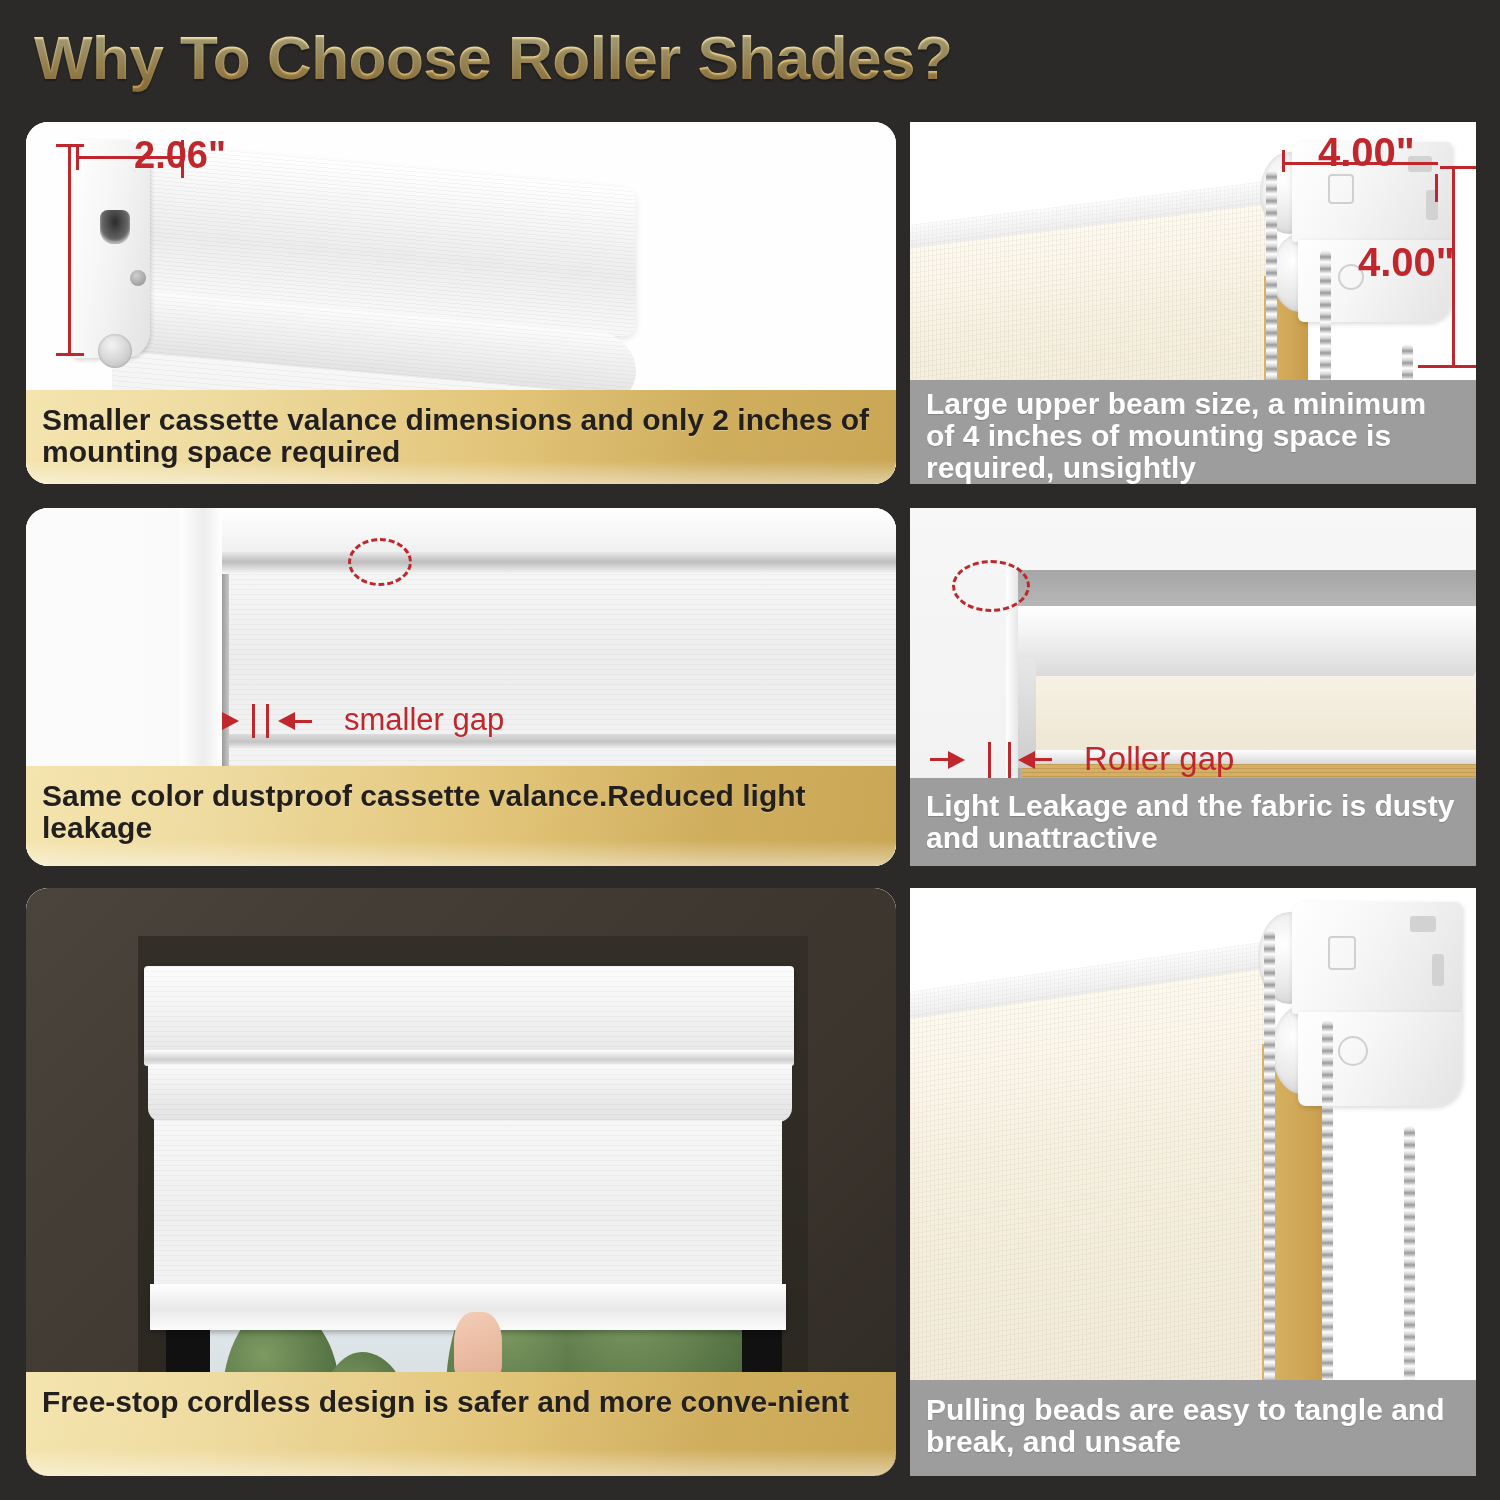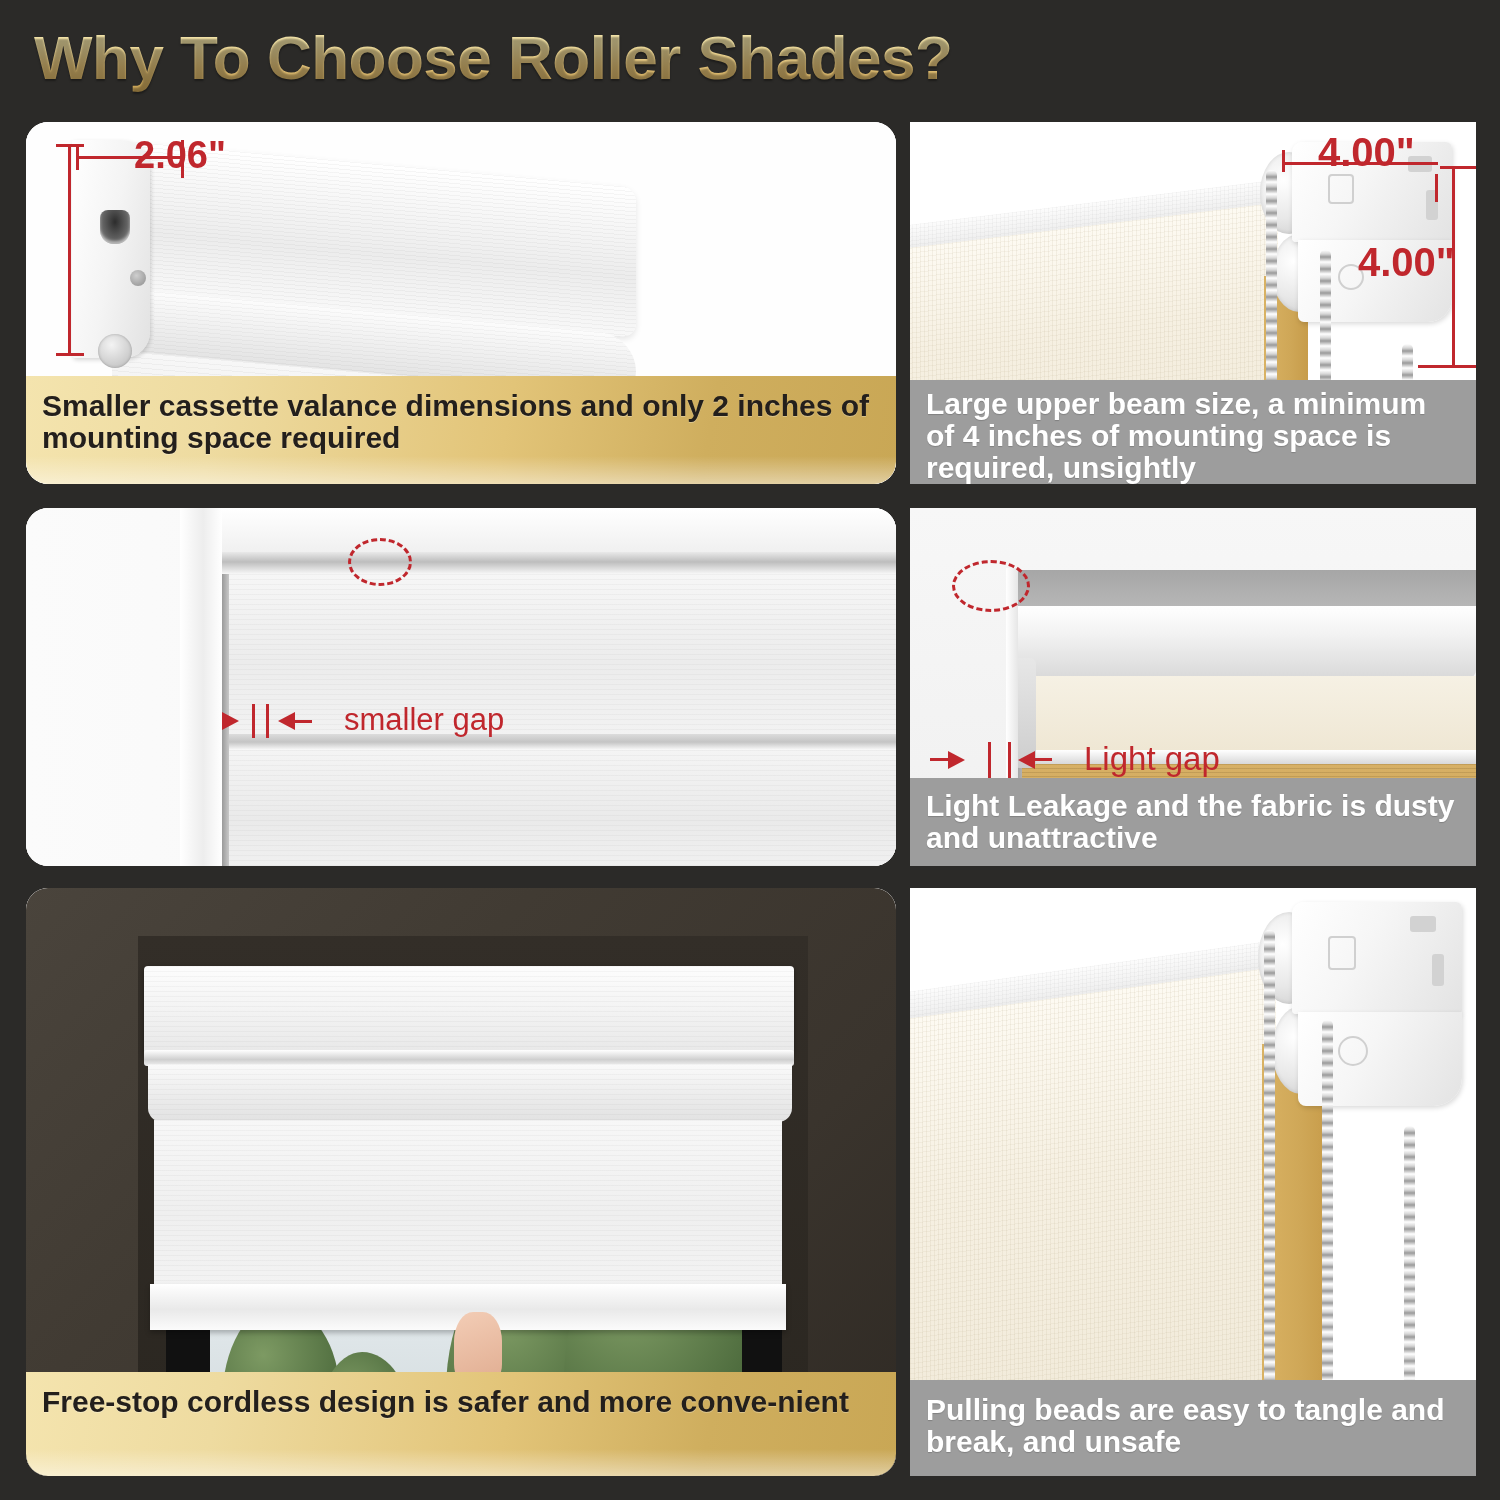--- a/index.html
+++ b/index.html
@@ -256,21 +256,21 @@
     <div class="dimline-h" style="left:50px; top:34px; width:108px;"></div>
     <div class="dimline-v" style="left:155px; top:18px; height:38px;"></div>
     <div class="dimtxt" style="left:108px; top:12px; font-size:38px;">2.06"</div>
 
     <div class="dimline-v" style="left:42px; top:22px; height:212px;"></div>
     <div class="dimline-h" style="left:30px; top:22px; width:28px;"></div>
     <div class="dimline-h" style="left:30px; top:231px; width:28px;"></div>
 
   </div>
 
-  <div class="caption gold" style="height:108px;">
+  <div class="caption gold" style="height:94px;">
     <span class="captxt">Smaller cassette valance dimensions and only 2 inches of mounting space required</span>
   </div>
 </div>
 
 <div class="panel square" style="left:910px; top:122px; width:566px; height:362px;">
   <div class="photo">
     <div class="rs-bg"></div>
 
     <div class="rs-tube" style="left:-14px; top:56px; width:394px; height:52px; transform:skewY(-7deg);"></div>
     <div class="rs-fabric" style="left:-14px; top:104px; width:382px; height:258px; transform:skewY(-7deg);"></div>
@@ -320,20 +320,23 @@
     <div class="dashcircle" style="left:322px; top:30px; width:64px; height:48px;"></div>
 
     <div class="arrow-r" style="left:196px; top:204px;"></div>
     <div class="tick-v" style="left:226px; top:196px; height:34px;"></div>
     <div class="tick-v" style="left:240px; top:196px; height:34px;"></div>
     <div class="arrow-l" style="left:252px; top:204px;"></div>
     <div class="dimline-h" style="left:268px; top:212px; width:18px;"></div>
     <div class="gaptxt" style="left:290px; top:194px;">smaller gap</div>
   </div>
 
+  <div class="caption gold" style="height:100px;">
+    <span class="captxt">Same color dustproof cassette valance.Reduced light leakage</span>
+  </div>
 </div>
 
 <div class="panel square" style="left:910px; top:508px; width:566px; height:358px;">
   <div class="photo">
     <div class="p4-wall"></div>
     <div class="p4-shadow"></div>
     <div class="p4-tube"></div>
     <div class="p4-cream"></div>
     <div class="p4-lip"></div>
     <div class="p4-tan"></div>
@@ -342,21 +345,21 @@
     <div class="p4-edge"></div>
 
     <div class="dashcircle" style="left:42px; top:52px; width:78px; height:52px;"></div>
 
     <div class="arrow-r" style="left:38px; top:243px;"></div>
     <div class="dimline-h" style="left:20px; top:250px; width:20px;"></div>
     <div class="tick-v" style="left:78px; top:234px; height:36px;"></div>
     <div class="tick-v" style="left:98px; top:234px; height:36px;"></div>
     <div class="arrow-l" style="left:108px; top:243px;"></div>
     <div class="dimline-h" style="left:124px; top:250px; width:18px;"></div>
-    <div class="gaptxt" style="left:146px; top:232px; font-size:33px;">Light gap</div>
+    <div class="gaptxt" style="left:146px; top:232px; font-size:33px;">Roller gap</div>
   </div>
 
   <div class="caption gray" style="height:88px; padding-top:12px;">
     <span class="captxt">Light Leakage and the fabric is dusty and unattractive</span>
   </div>
 </div>
 
 <div class="panel rounded" style="left:26px; top:888px; width:870px; height:588px;">
   <div class="photo">
     <div class="p5-room"></div>

